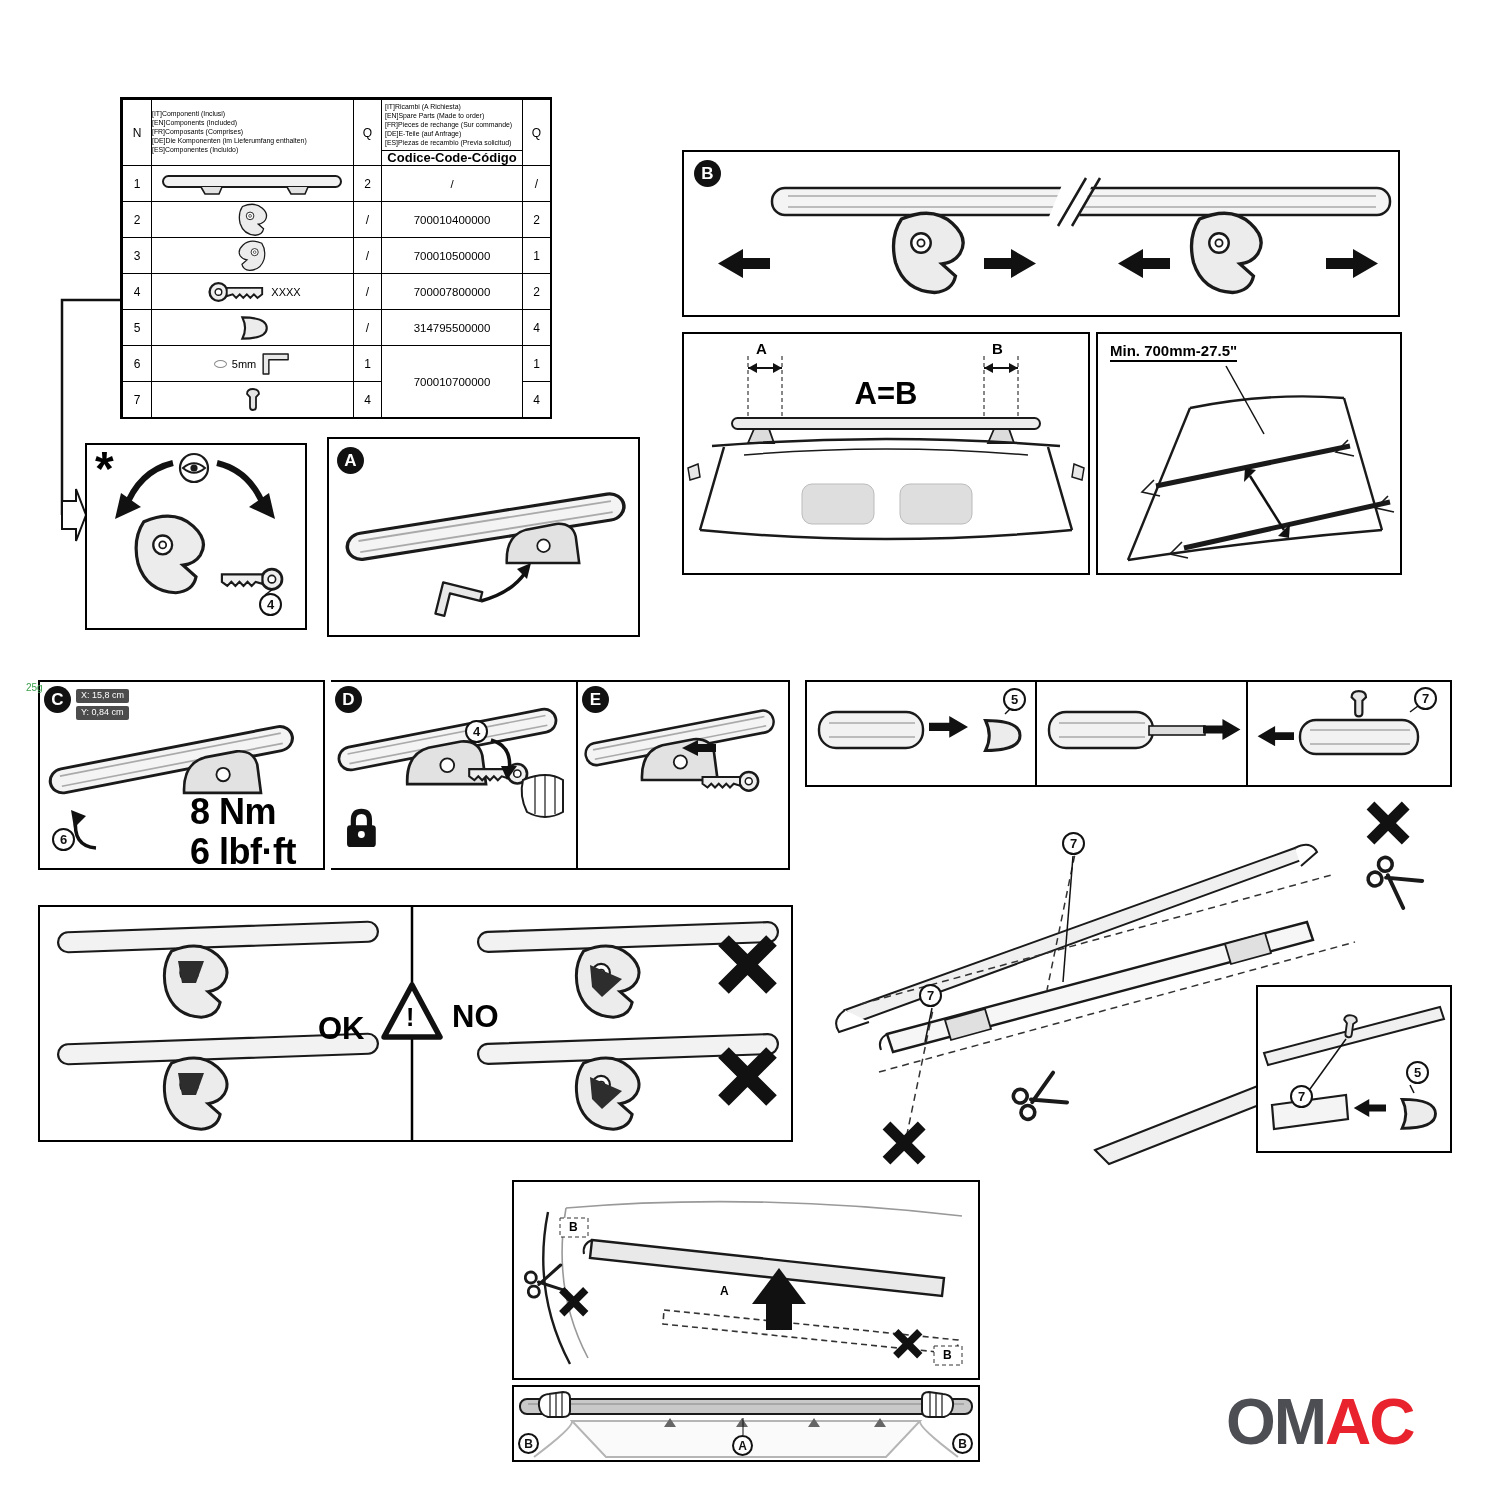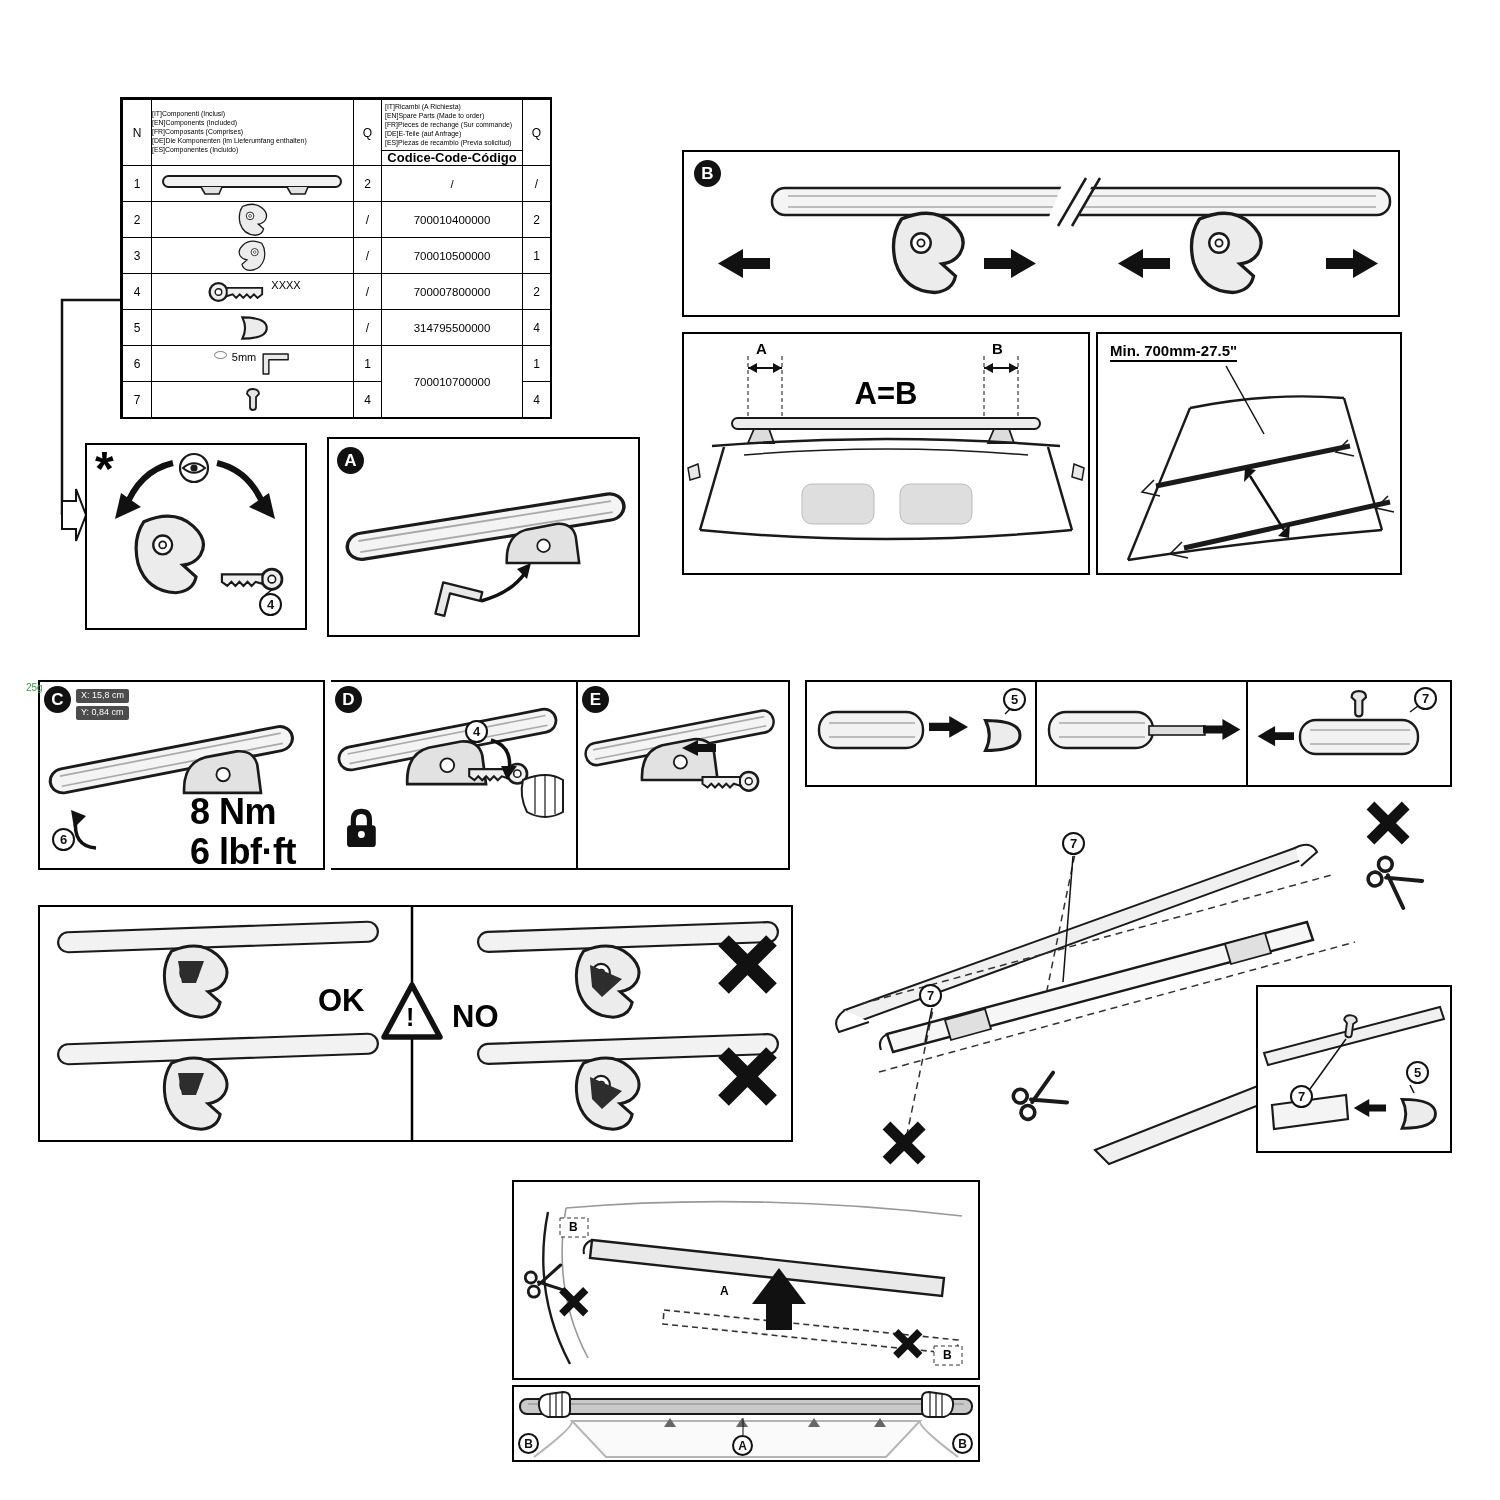--- a/index.html
+++ b/index.html
@@ -30,21 +30,21 @@
   .logo-ac{color:#e8232d}
   
   table.parts{border-collapse:collapse;table-layout:fixed;width:100%;height:100%;font-size:12px;text-align:center}
   table.parts td{border:1.2px solid #000;vertical-align:middle;padding:0}
   table.parts tr{height:36px}
   table.parts tr.hrow{height:66px}
   .hdr-small{font-size:6.9px;line-height:1.3;text-align:left;white-space:pre-line;padding:2px 3px}
   .no-pad{padding:0}
   .spare-wrap{height:50px;border-bottom:1px solid #000;display:flex;align-items:flex-start}
   .code-hdr{height:13px;font-weight:bold;font-size:13px;display:flex;align-items:center;justify-content:center}
-  .part-cell{display:flex;align-items:flex-start;justify-content:center;gap:5px}
+  .part-cell{display:flex;align-items:center;justify-content:center;gap:5px}
   .oval{width:13px;height:8px;border:1.5px solid #8a8a8a;border-radius:50%;display:inline-block}
   .part-label{font-size:11px}
   .code-val{font-size:11.5px}
 </style>
 </head>
 <body>
 
 <div class="sheet">
 
 <svg width="0" height="0" style="position:absolute">
@@ -430,21 +430,21 @@
       <use href="#g-x" transform="translate(238,18) scale(1.5)"></use>
     </g>
     <g transform="translate(438,120)">
       <rect x="0" y="12" width="300" height="20" rx="10" fill="#f2f2f2" stroke="#1a1a1a" stroke-width="2.2" transform="rotate(-2 150 22)"></rect>
       <use href="#g-clamp" transform="translate(88,28) scale(1.35)"></use>
       <path d="M112 50 l32 14 -20 18 -10 -10 z" fill="#2d2d2d"></path>
       <use href="#g-x" transform="translate(238,18) scale(1.5)"></use>
     </g>
     <path d="M372 78 L400 130 H344 Z" fill="#fff" stroke="#111" stroke-width="5.5" stroke-linejoin="round"></path>
   </svg>
-  <span class="oktext" style="left:278px;top:76px">OK</span>
+  <span class="oktext" style="left:278px;top:104px">OK</span>
   <span class="bang" style="left:366px;top:96px">!</span>
   <span class="oktext" style="left:412px;top:92px">NO</span>
 </div>
 
 <svg class="noborder" style="left:795px;top:752px" width="665" height="435">
   <polygon points="50,258 500,96 512,106 62,270" fill="#f0f0f0" stroke="#1a1a1a" stroke-width="2"></polygon>
   <path d="M50 258 q-14 10 -6 22 l30 -10" fill="#fff" stroke="#1a1a1a" stroke-width="2"></path>
   <path d="M500 96 q16 -8 22 4 l-16 14" fill="#fff" stroke="#1a1a1a" stroke-width="2"></path>
   <polygon points="300,398 620,272 634,286 314,412" fill="#f0f0f0" stroke="#1a1a1a" stroke-width="2"></polygon>
   <path d="M620 272 q18 -10 26 2 l-14 16" fill="#fff" stroke="#1a1a1a" stroke-width="2"></path>
@@ -512,15 +512,18 @@
     <polygon points="222,40 228,31 234,40" fill="#666"></polygon>
     <polygon points="294,40 300,31 306,40" fill="#666"></polygon>
     <polygon points="360,40 366,31 372,40" fill="#666"></polygon>
     <line x1="229" y1="31" x2="229" y2="48" stroke="#111" stroke-width="1"></line>
   </svg>
   <span class="callout small" style="left:4px;top:46px">B</span>
   <span class="callout small" style="left:218px;top:48px">A</span>
   <span class="callout small" style="left:438px;top:46px">B</span>
 </div>
 
+<div class="logo" style="left:1226px;top:1390px">
+  <span class="logo-om">OM</span><span class="logo-ac">AC</span>
+</div>
 <div class="green-mark" style="left:26px;top:682px">25g</div>
 
 </div>
 
 </body></html>

